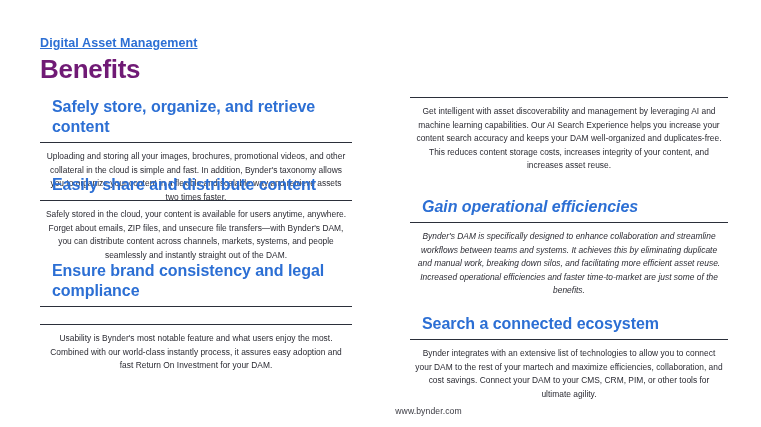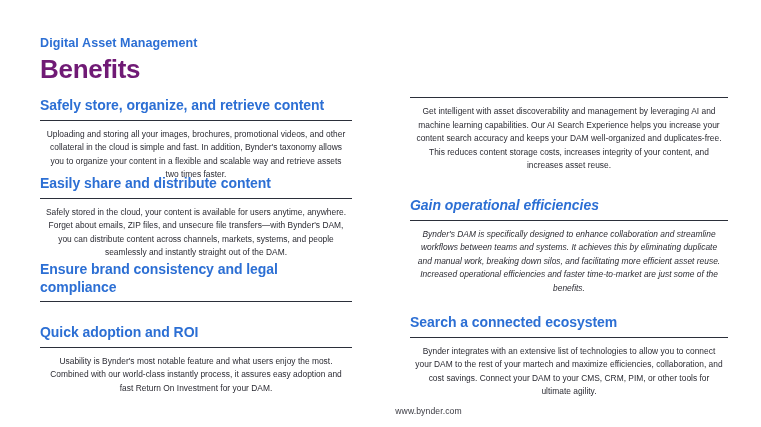--- a/index.html
+++ b/index.html
@@ -24,20 +24,21 @@
     top: 36px;
     width: 420px;
   }
   .eyebrow {
     font-size: 12.5px;
     font-weight: bold;
     color: #2C6FD4;
     letter-spacing: 0.1px;
     line-height: 1.2;
     margin: 0 0 4px 0;
+    text-decoration: underline;
   }
   .main-title {
     font-size: 26px;
     font-weight: bold;
     color: #701a75;
     letter-spacing: -0.3px;
     line-height: 1.1;
     margin: 0;
   }
 
@@ -49,26 +50,26 @@
   .col-left  { left: 40px;  width: 312px; }
   .col-right { left: 410px; width: 318px; }
 
   .section {
     position: absolute;
     left: 0;
     width: 100%;
   }
 
   .sec-heading {
-    font-size: 14px;
+    font-size: 16px;
     font-weight: bold;
     color: #2C6FD4;
     line-height: 1.25;
     letter-spacing: -0.05px;
-    margin: 0 0 5px 0;
+    margin: 0 0 5px 12px;
   }
   .sec-rule {
     width: 100%;
     height: 1px;
     background: #2b2f3a;
     margin: 0 0 7px 0;
   }
   .sec-body {
     font-size: 8.4px;
     color: #2b2b33;
@@ -114,21 +115,20 @@
       <div class="sec-rule"></div>
       <p class="sec-body">Safely stored in the cloud, your content is available for users anytime, anywhere. Forget about emails, ZIP files, and unsecure file transfers—with Bynder's DAM, you can distribute content across channels, markets, systems, and people seamlessly and instantly straight out of the DAM.</p>
     </div>
 
     <div class="section" style="top:261px;">
       <div class="sec-heading">Ensure brand consistency and legal compliance</div>
       <div class="sec-rule"></div>
     </div>
 
     <div class="section" style="top:324px;">
-      <div class="sec-heading">Quick adoption and ROI</div>
       <div class="sec-rule"></div>
       <p class="sec-body">Usability is Bynder's most notable feature and what users enjoy the most. Combined with our world-class instantly process, it assures easy adoption and fast Return On Investment for your DAM.</p>
     </div>
 
   </div>
 
   <div class="col col-right">
 
     <div class="section" style="top:97px;">
       <div class="sec-rule"></div>

